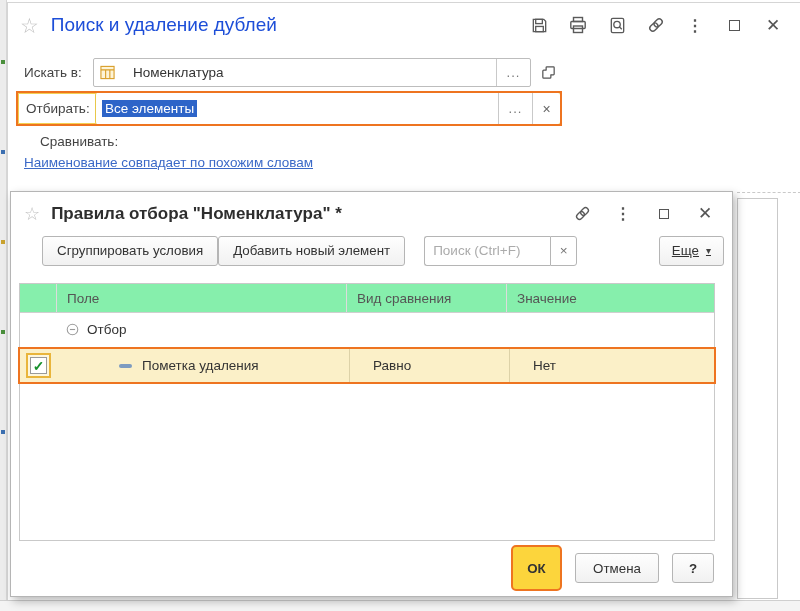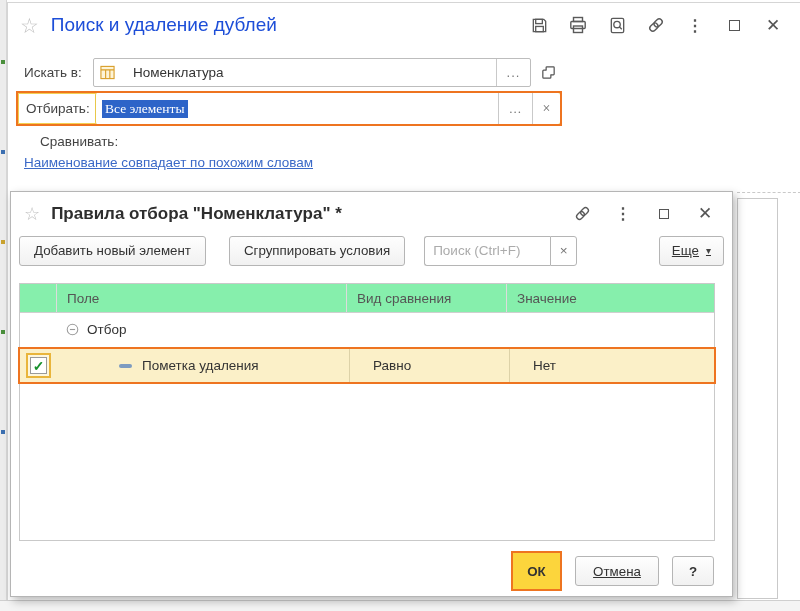--- a/index.html
+++ b/index.html
@@ -38,21 +38,21 @@
   .seg { width:34px; height:100%; display:flex; align-items:center; justify-content:center;
     border-left:1px solid #c9c9c9; color:#777; cursor:pointer; font-size:13px; letter-spacing:1px; }
   .seg-x { width:28px; letter-spacing:0; font-size:14px; color:#666; }
   .open-btn { margin-left:5px; width:24px; height:28px; display:flex; align-items:center;
     justify-content:center; cursor:pointer; }
   .open-btn svg { stroke:#555; fill:#fff; stroke-width:1.3; }
 
   .row2-frame { position:absolute; left:8px; top:88px; width:546px; height:35px;
     border:2px solid #ee7420; box-shadow: inset 0 0 0 1px #f3cf52;
     display:flex; align-items:center; background:#fff; }
-  .row2-frame .field { border:none; border-left:1px solid #e8c84a; flex:1; height:100%;font-family:Liberation Serif, serif; }
+  .row2-frame .field { border:none; border-left:1px solid #e8c84a; flex:1; height:100%; }
   .sel-text { background:#2d64c8; color:#fff; padding:1px 3px; }
 
   .compare-label { position:absolute; left:32px; top:131px; color:#444; }
   .compare-link { position:absolute; left:16px; top:152px; color:#3b69c7;
     text-decoration:underline; cursor:pointer; }
 
   
   .bg-dashed { position:absolute; left:736px; top:191px; width:64px;
     border-top:1px dashed #c9c9c9; }
   .bg-panel { position:absolute; left:736px; top:197px; width:41px; height:401px;
@@ -99,24 +99,24 @@
   .checkbox { width:17px; height:17px; background:#fff; border:1px solid #9a9a9a;
     display:flex; align-items:center; justify-content:center; cursor:pointer; }
   .checkmark { color:#18912c; font-weight:bold; font-size:14px; line-height:1; }
   .dash-ico { width:13px; height:4px; background:#7d9bc0; border-radius:2px;
     margin:0 10px 0 60px; flex:0 0 auto; }
   .rcell-pad { padding-left:23px; }
 
   
   .modal-footer { position:absolute; left:0; bottom:5px; width:100%;
     display:flex; justify-content:flex-end; align-items:center; gap:13px; padding-right:18px; }
-  .btn-ok { width:51px; height:40px; background:#fcd53c; border:2px solid #ee7420;
-    border-radius:0; font-weight:bold; color:#333; display:flex; align-items:center;
+  .btn-ok { width:51px; height:46px; background:#fcd53c; border:2px solid #ee7420;
+    border-radius:5px; font-weight:bold; color:#333; display:flex; align-items:center;
     justify-content:center; cursor:pointer; }
-  .btn-cancel { width:84px;text-decoration:underline; }
+  .btn-cancel { width:84px; }
   .btn-help { width:42px; font-weight:bold; }
 </style>
 </head>
 <body>
 
 <div class="desktop-strip">
   <div class="speck" style="top:60px;background:#4a8f3c"></div>
   <div class="speck" style="top:150px;background:#3c6fb0"></div>
   <div class="speck" style="top:240px;background:#c9a22f"></div>
   <div class="speck" style="top:330px;background:#4a8f3c"></div>
@@ -222,22 +222,22 @@
       </span>
       <span class="icon-btn kebab">⋮</span>
       <span class="icon-btn">
           <span class="maxbox" style="width:10px;height:10px"></span>
         </span>
       <span class="icon-btn closex">✕</span>
     </div>
   </div>
 
   <div class="toolbar">
+    <button class="btn btn-group-cond">Сгруппировать условия</button>
     <button class="btn">Добавить новый элемент</button>
-    <button class="btn btn-group-cond">Сгруппировать условия</button>
     <div class="searchbox">
       <input type="text" placeholder="Поиск (Ctrl+F)" style="">
       <span class="search-clear">×</span>
     </div>
     <button class="btn btn-more">
       <span>Еще</span>
       <span class="dd-arrow">▾</span>
     </button>
   </div>
 

